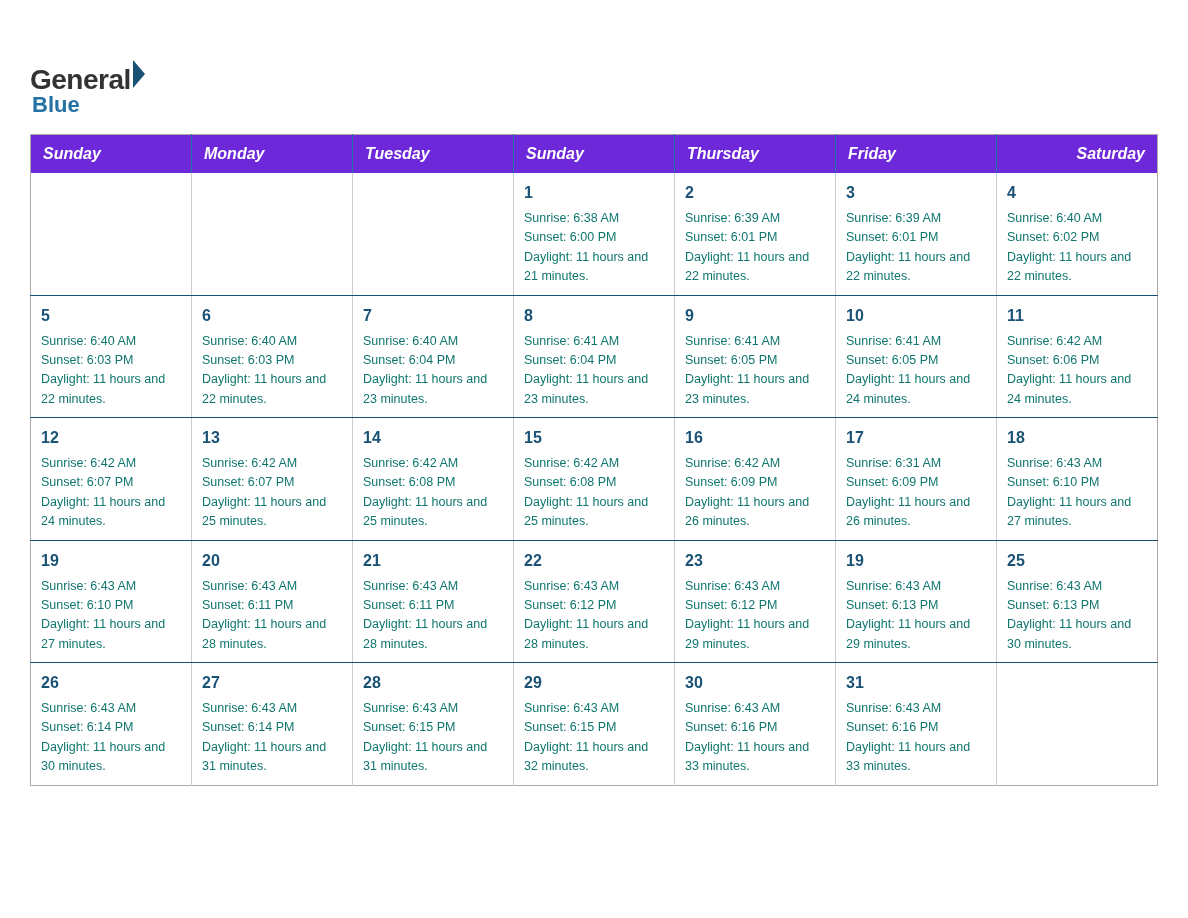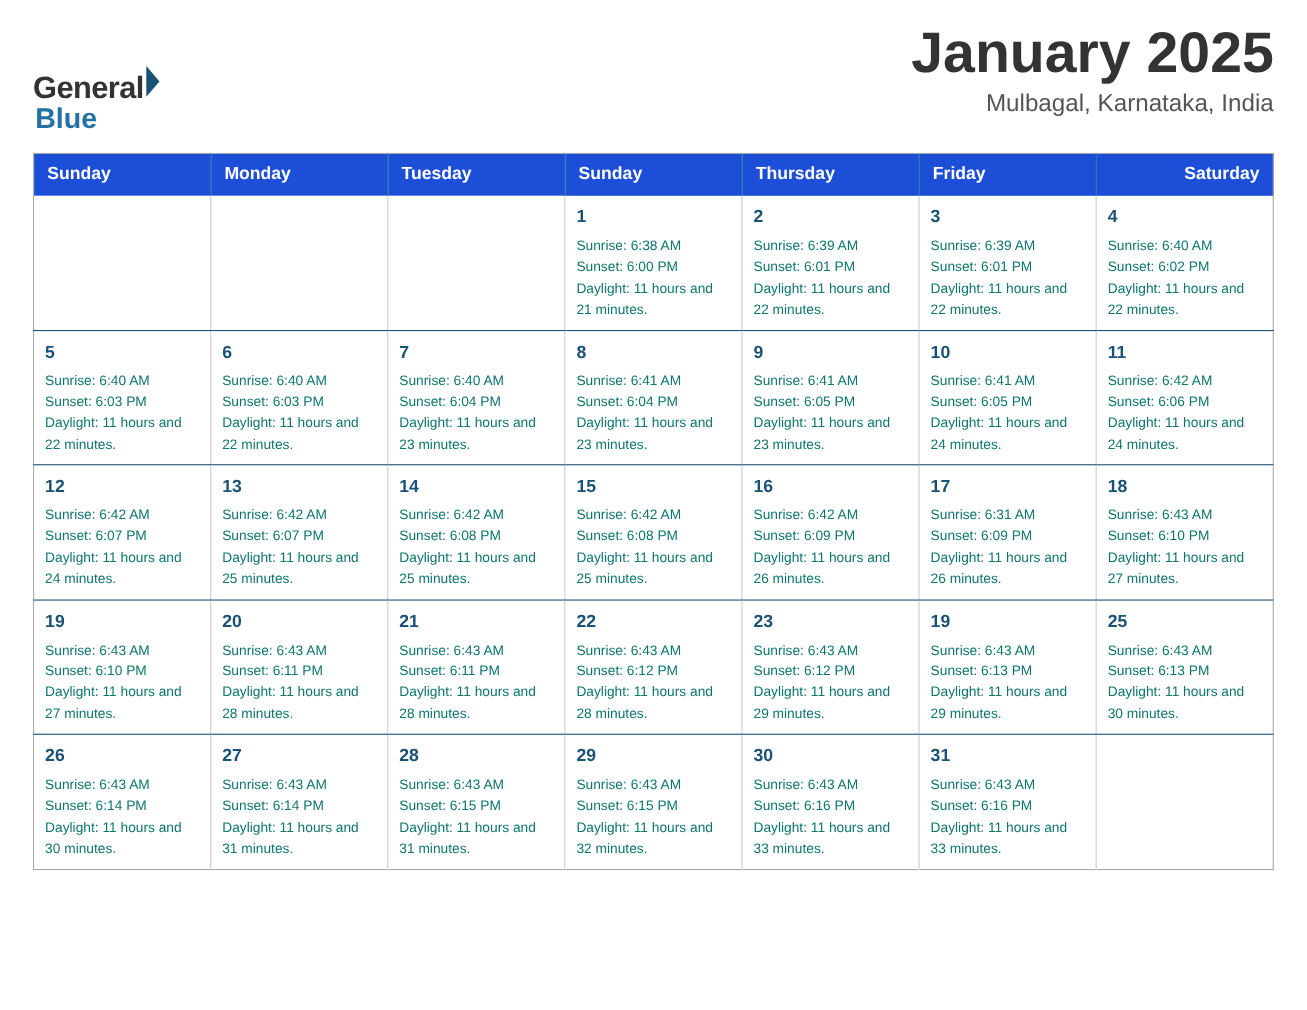--- a/index.html
+++ b/index.html
@@ -36,21 +36,21 @@
     .logo-arrow {
       width: 0;
       height: 0;
       border-left: 12px solid #1a5276;
       border-top: 14px solid transparent;
       border-bottom: 14px solid transparent;
       margin-left: 2px;
       margin-top: -4px;
     }
     .logo-bottom {
-      font-size: 26px;
+      font-size: 22px;
       font-weight: bold;
       color: #2471a3;
       margin-left: 2px;
       margin-top: -4px;
     }
     .title-block {
       text-align: right;
     }
     .month-title {
       font-size: 52px;
@@ -62,27 +62,28 @@
       font-size: 22px;
       color: #555;
       margin-top: 4px;
     }
     .calendar {
       width: 100%;
       border-collapse: collapse;
       border: 1px solid #aaa;
     }
     .calendar thead tr th {
-      background-color: #1d4ed8;
+      background-color: #6d28d9;
       color: #fff;
       font-size: 16px;
       font-weight: bold;
       padding: 10px 12px;
       text-align: left;
       border-right: 1px solid #2471a3;
+      font-style: italic;
     }
     .calendar thead tr th:last-child {
       border-right: none;
       text-align: right;
     }
     .calendar tbody tr td {
       vertical-align: top;
       padding: 8px 10px;
       border-right: 1px solid #ccc;
       border-bottom: 1px solid #1a5276;
@@ -117,24 +118,20 @@
 </head>
 <body>
 
 <div class="header">
   <div class="logo">
     <div class="logo-top">
       <span class="logo-general">General</span>
       <span class="logo-arrow"></span>
     </div>
     <span class="logo-bottom">Blue</span>
-  </div>
-  <div class="title-block">
-    <div class="month-title">January 2025</div>
-    <div class="location-title">Mulbagal, Karnataka, India</div>
   </div>
 </div>
 
 <table class="calendar">
   <thead>
     <tr>
     <th>Sunday</th>
         <th>Monday</th>
         <th>Tuesday</th>
         <th>Sunday</th>

